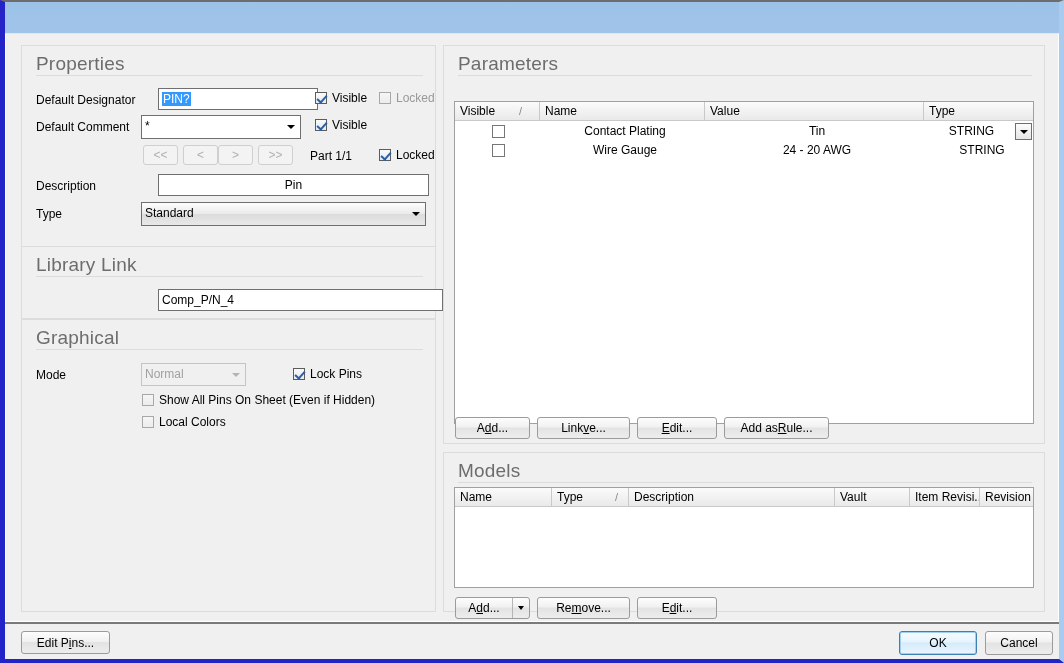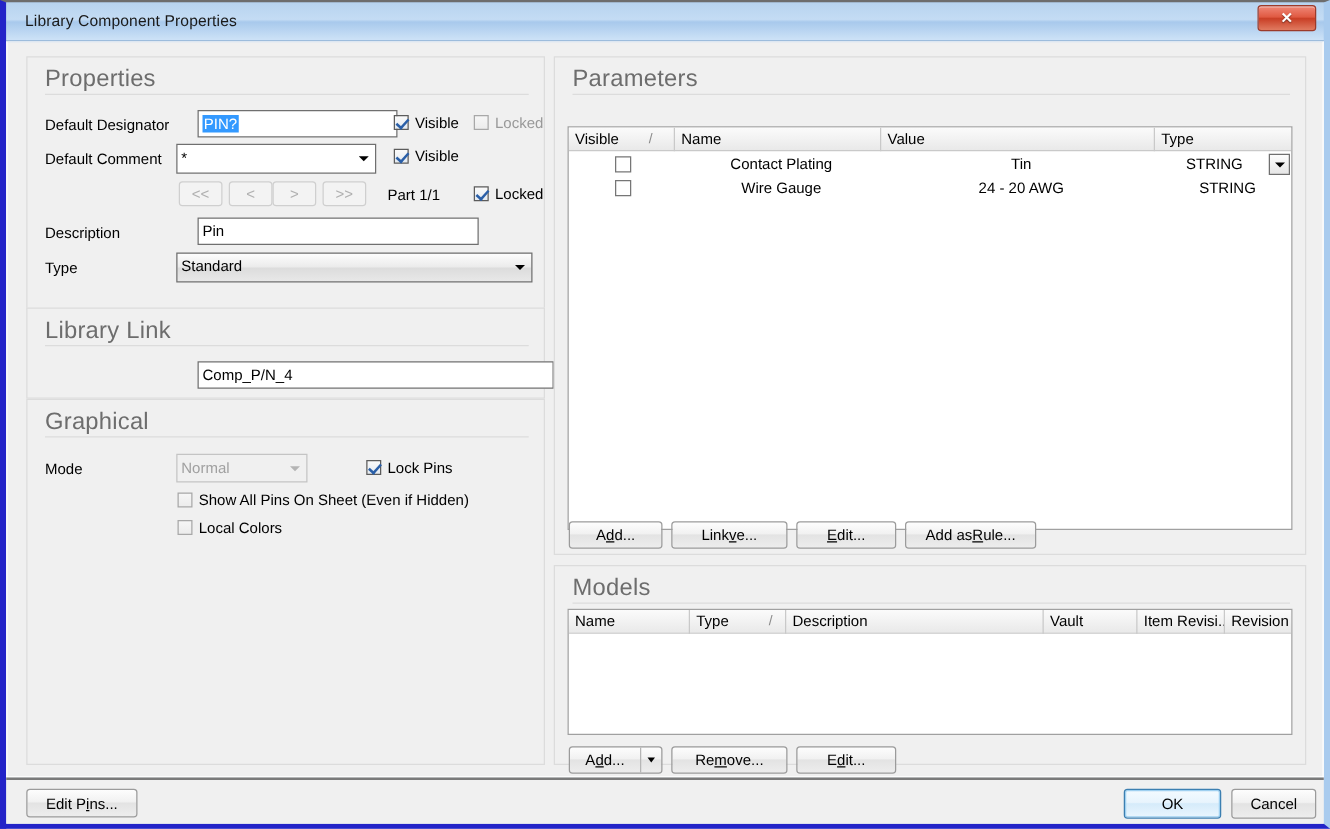--- a/index.html
+++ b/index.html
@@ -291,26 +291,20 @@
     border-right: 4px solid transparent;
     border-top: 4px solid #000;
     display: block;
   }
 </style>
 </head>
 <body>
 
 <div id="window">
 
-  <div id="titlebar">
-    <div id="title-text">Library Component Properties</div>
-    <div id="close-btn">
-      <div id="close-x">✕</div>
-    </div>
-  </div>
 
   <div id="client">
 
     <div class="panel" style="left:15px; top:11px; width:415px; height:203px;">
       <div class="panel-title">Properties</div>
       <div class="panel-rule" style="top:29px; width:387px;"></div>
 
       <div class="lbl" style="left:14px; top:47px;">Default Designator</div>
       <div class="txtfield" style="left:119px; top:42px; width:160px; height:22px;">
         <span class="sel-text">PIN?</span>
@@ -338,21 +332,21 @@
       <div class="btn disabled" style="left:161px; top:99px; width:35px; height:20px;">&lt;</div>
       <div class="btn disabled" style="left:196px; top:99px; width:35px; height:20px;">&gt;</div>
       <div class="btn disabled" style="left:236px; top:99px; width:35px; height:20px;">&gt;&gt;</div>
       <div class="lbl" style="left:288px; top:103px;">Part 1/1</div>
       <div class="cb-wrap" style="left:357px; top:102px;">
         <span class="cb checked"></span>
         <span class="cb-label">Locked</span>
       </div>
 
       <div class="lbl" style="left:14px; top:133px;">Description</div>
-      <div class="txtfield" style="left:119px; top:128px; width:225px; height:22px;">
+      <div class="txtfield" style="left:119px; top:128px; width:271px; height:22px;text-align:center;">
         <span>Pin</span>
       </div>
 
       <div class="lbl" style="left:14px; top:161px;">Type</div>
       <div class="combo gray" style="left:119px; top:156px; width:285px; height:24px;">
         <span>Standard</span>
         <span class="combo-arrow"></span>
       </div>
     </div>
 

